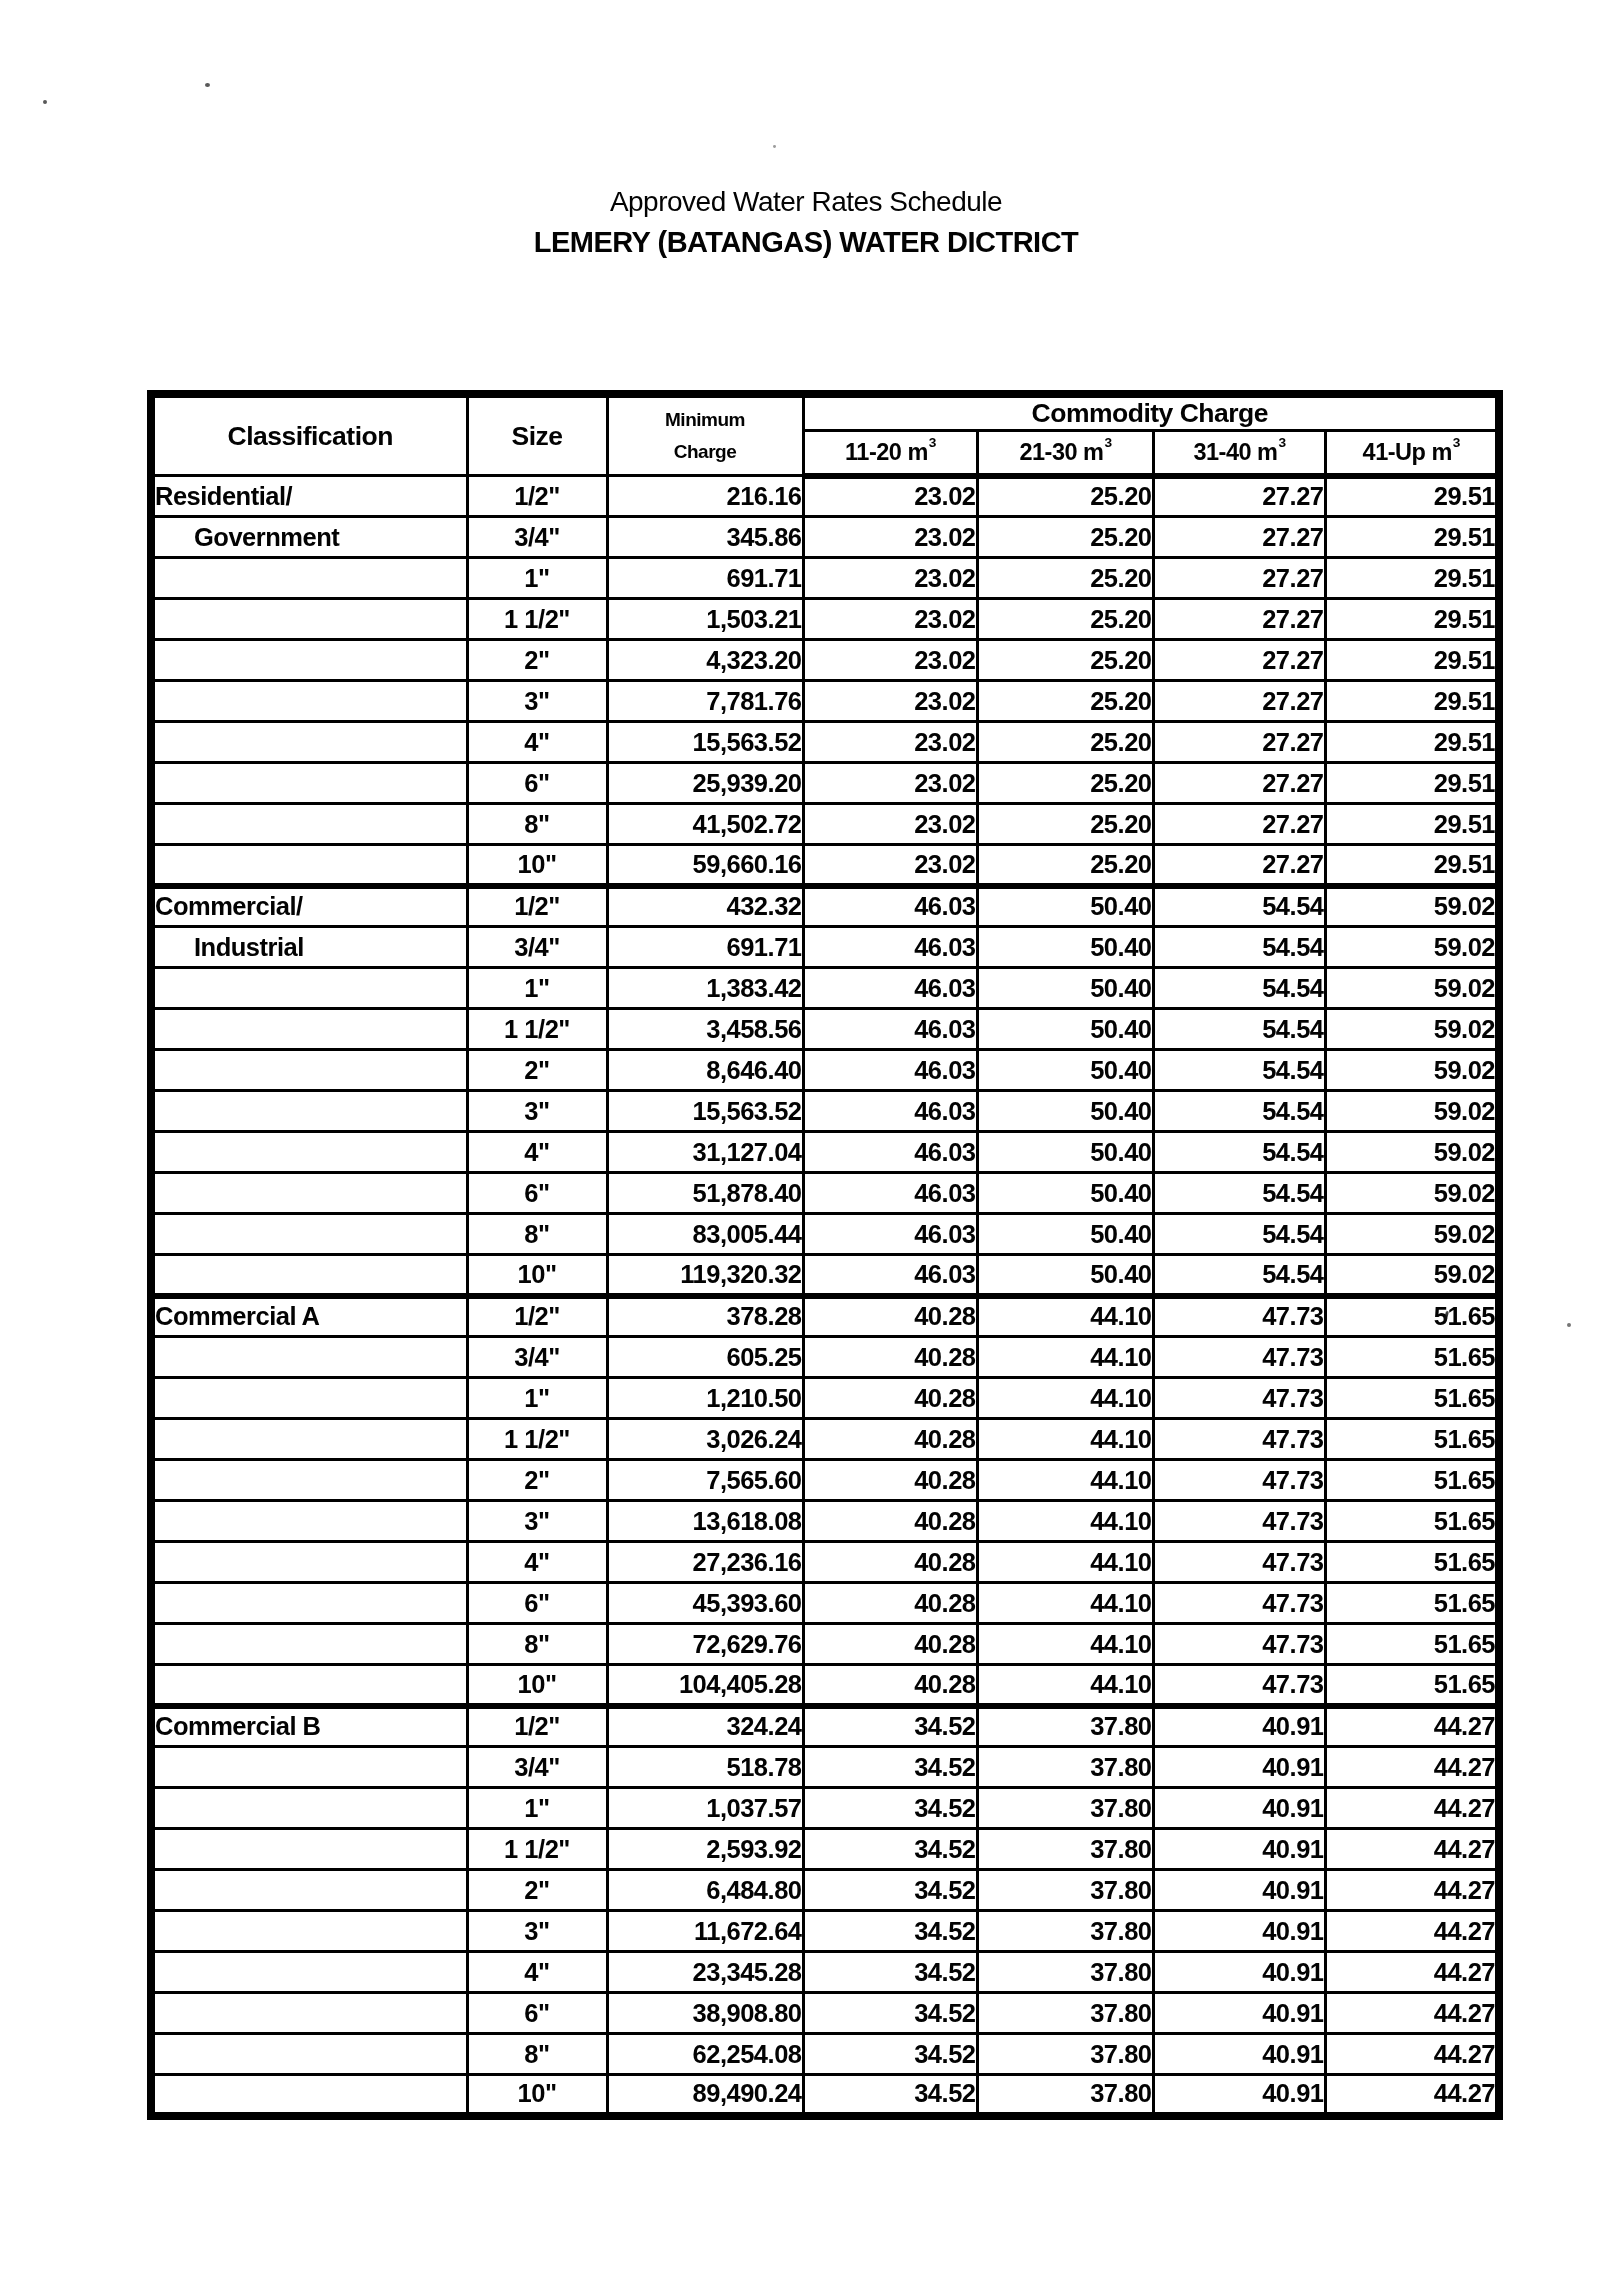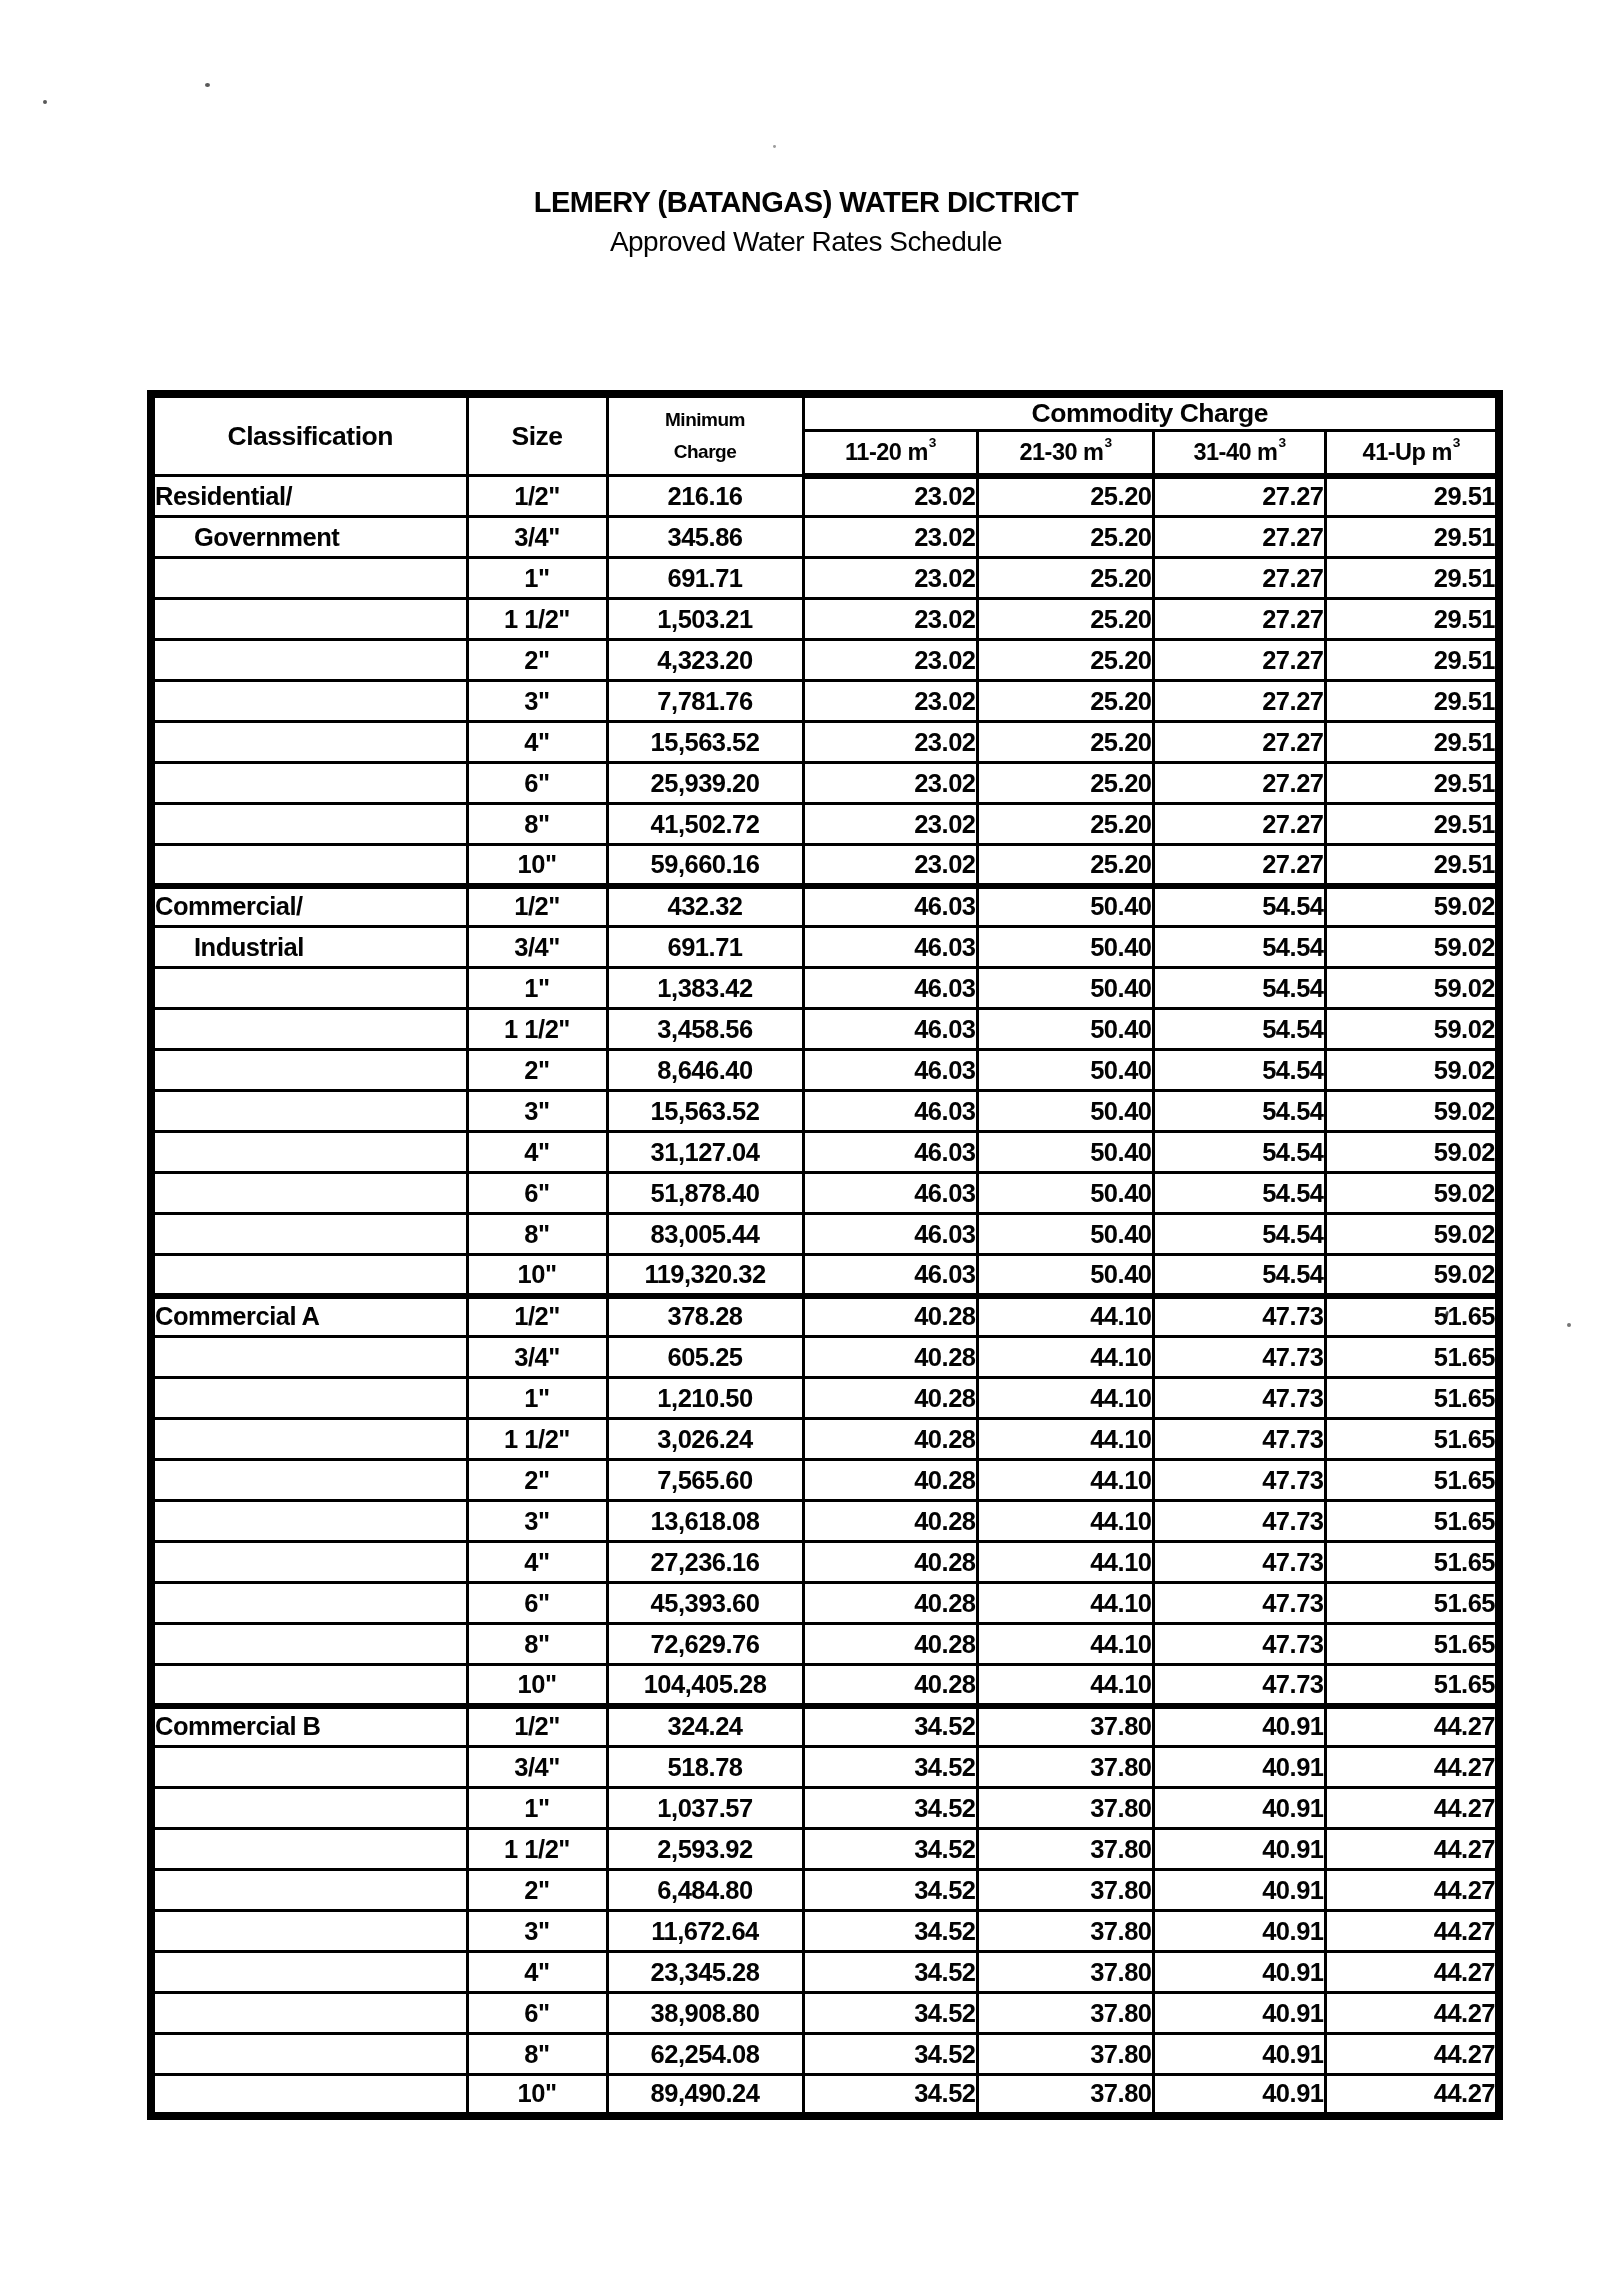--- a/index.html
+++ b/index.html
@@ -42,38 +42,38 @@
   thead th{font-size:26.5px;text-align:center;vertical-align:middle;}
   th.tier-h{font-size:23.5px;}
   th.tier-h sup{font-size:13.7px;position:relative;top:-3.9px;left:1px;}
   .min-two-line{line-height:32px;font-size:19px;}
   tbody tr{height:41px;}
   tbody tr.section-start td{border-top:6.9px solid #050505;}
   tbody td{font-size:25.5px;vertical-align:middle;}
   td.cell-class{text-align:left;padding-left:9.8px;font-size:25.5px;}
   td.cell-class.indent2{padding-left:39px;}
   td.cell-size{text-align:center;}
-  td.cell-min{text-align:center;padding-right:11.8px;margin-top:44px;}
+  td.cell-min{text-align:right;padding-right:11.8px;margin-top:44px;}
   td.cell-tier{text-align:right;padding-right:17.6px;}
   
   .speck{position:absolute;background:#3c3c3c;border-radius:50%;opacity:.85;}
   #spk1{left:205px;top:83px;width:4.9px;height:3.9px;}
   #spk2{left:43px;top:100px;width:3.9px;height:3.9px;}
   #spk3{left:773px;top:145px;width:2.9px;height:2.9px;opacity:.5;}
   #spk4{left:1567px;top:1323px;width:3.9px;height:3.9px;opacity:.7;}
   #spk5{left:1445px;top:1311px;width:2.9px;height:8.8px;border-radius:2px;transform:rotate(14deg);background:#111;}
 </style>
 </head>
 <body>
 
 <div class="sheet">
   <div class="scan">
     <div class="heading">
+      <div class="h-line h-sub">Approved Water Rates Schedule</div>
       <div class="h-line h-title">LEMERY (BATANGAS) WATER DICTRICT</div>
-      <div class="h-line h-sub">Approved Water Rates Schedule</div>
     </div>
 
     <table class="rates">
       <colgroup>
         <col style="width:316px">
           <col style="width:140px">
           <col style="width:196px">
         <col style="width:174px">
           <col style="width:176px">
           <col style="width:172px">

